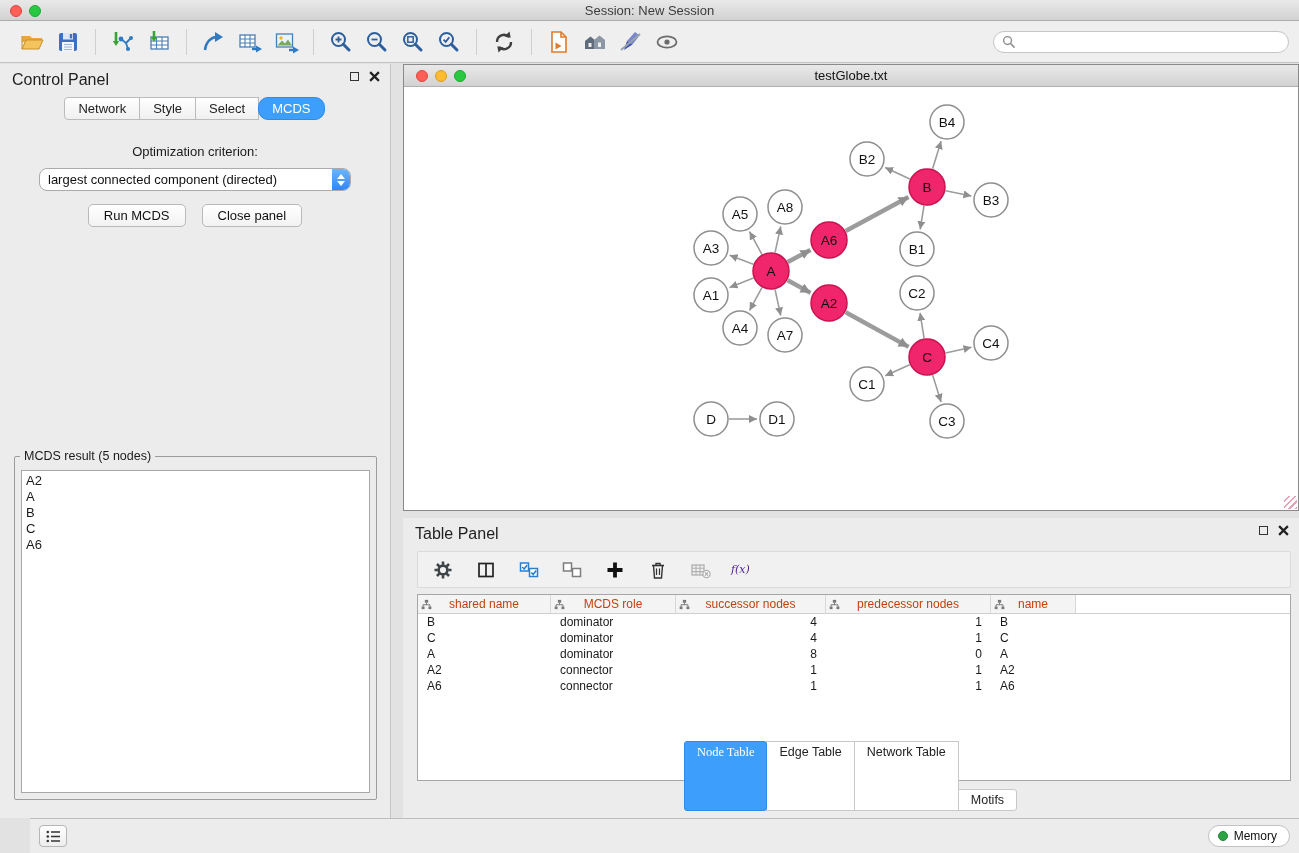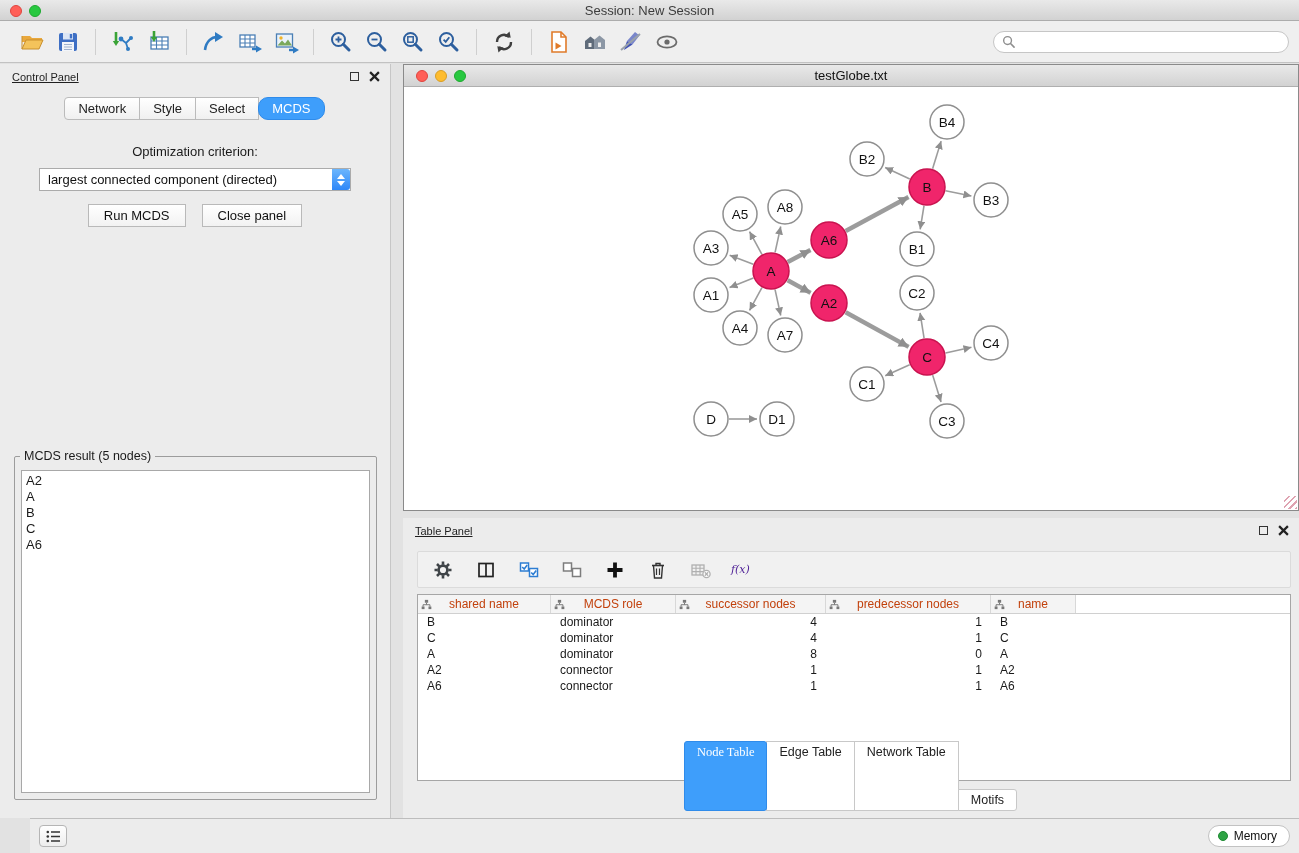--- a/index.html
+++ b/index.html
@@ -20,40 +20,40 @@
              padding:0 10px 0 14px; }
   .tbtn { width:36px; height:32px; display:flex; align-items:center; justify-content:center; border-radius:4px; }
   .tsep { width:1px; height:26px; background:#CFCFCF; margin:0 9px; }
   .searchbox { margin-left:auto; width:296px; height:22px; border:1px solid #C6C6C6; border-radius:12px;
                background:#fff; display:flex; align-items:center; padding:0 8px; gap:6px; }
   .searchbox input { border:none; outline:none; flex:1; font-size:12px; background:transparent; }
 
   
   .control-panel { position:absolute; left:0; top:64px; width:391px; bottom:35px; background:#ECECEC;
                    border-right:1px solid #C6C6C6; }
-  .panel-header { height:26px; padding:7px 12px 0; font-size:11px; color:#1f1f1f; position:relative;text-decoration:underline; }
+  .panel-header { height:26px; padding:7px 12px 0; font-size:16px; color:#1f1f1f; position:relative; }
   .winctl { position:absolute; right:10px; top:7px; display:flex; gap:10px; align-items:center; }
   .wc-restore { width:9px; height:9px; border:1.5px solid #333; display:inline-block; }
   .cp-tabs { display:flex; justify-content:center; margin-top:7px; }
   .cp-tab { padding:3px 13px; font-size:13px; background:linear-gradient(#FFFFFF,#F0F0F0); border:1px solid #BBBBBB;
             margin-left:-1px; color:#222; }
   .cp-tab:first-child { border-radius:4px 0 0 4px; }
   .cp-tab:last-child { border-radius:0 4px 4px 0; }
   .cp-tab.active { background:#3E9EFB; border-color:#2F8BEA; color:#fff; border-radius:10px; position:relative; z-index:2; }
   .opt-label { text-align:center; margin-top:24px; font-size:13px; }
-  .dropdown { margin:9px auto 0; width:312px; height:23px; background:#fff; border:1px solid #ABABAB; border-radius:0;
+  .dropdown { margin:9px auto 0; width:312px; height:23px; background:#fff; border:1px solid #ABABAB; border-radius:8px;
               position:relative; font-size:13px; line-height:21px; padding-left:8px; color:#111; overflow:hidden; }
   .dd-stepper { position:absolute; right:0; top:0; bottom:0; width:18px;
                 background:linear-gradient(#6CB6FD,#2E87F8); border-radius:0 3px 3px 0;
                 display:flex; flex-direction:column; align-items:center; justify-content:center; gap:2px; }
   .dd-up { width:0; height:0; border-left:4px solid transparent; border-right:4px solid transparent; border-bottom:5px solid #fff; }
   .dd-down { width:0; height:0; border-left:4px solid transparent; border-right:4px solid transparent; border-top:5px solid #fff; }
   .cp-buttons { display:flex; justify-content:center; gap:16px; margin-top:13px; }
   .btn { padding:3px 15px; font-size:13px; background:linear-gradient(#FFFFFF,#F2F2F2); border:1px solid #B9B9B9;
-         border-radius:0; color:#111; }
+         border-radius:5px; color:#111; }
   .groupbox { position:absolute; left:14px; right:13px; top:392px; height:344px; border:1px solid #9C9C9C; border-radius:2px; }
   .groupbox-legend { position:absolute; top:-8px; left:5px; background:#ECECEC; padding:0 4px; font-size:12.5px; }
   .result-list { position:absolute; left:6px; right:6px; top:13px; bottom:6px; background:#fff; border:1px solid #A8A8A8;
                  overflow:auto; padding:2px 0 0 4px; }
   .result-item { font-size:13px; line-height:16px; }
 
   
   .net-window { position:absolute; left:403px; top:64px; width:896px; height:447px; background:#fff;
                 border:1px solid #8A8A8A; }
   .net-titlebar { height:22px; background:linear-gradient(#E9E9E9,#D2D2D2); border-bottom:1px solid #AFAFAF;

